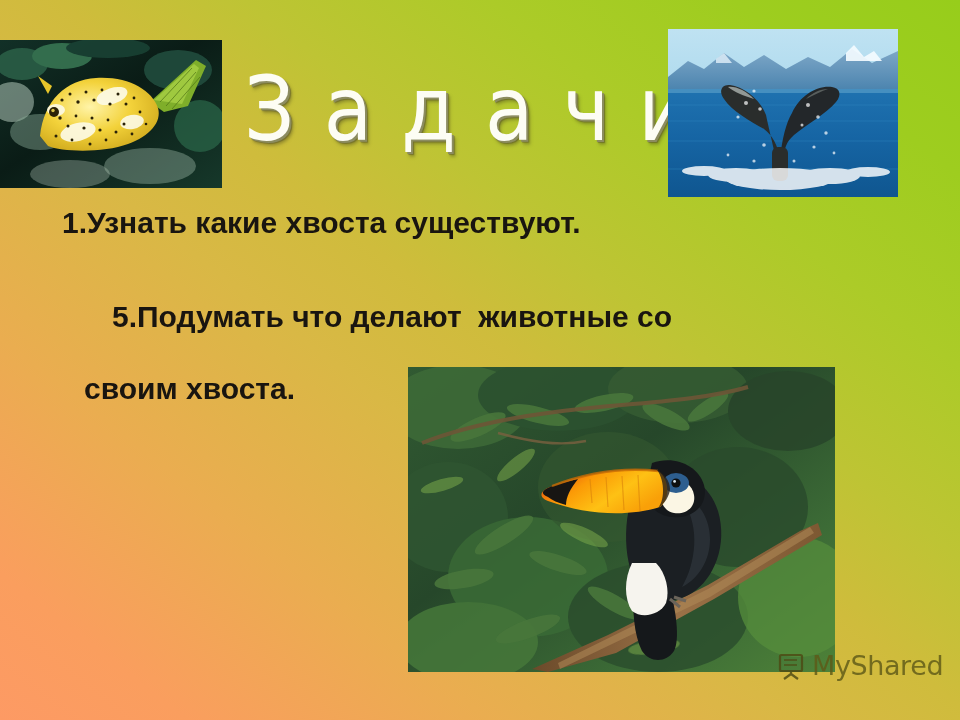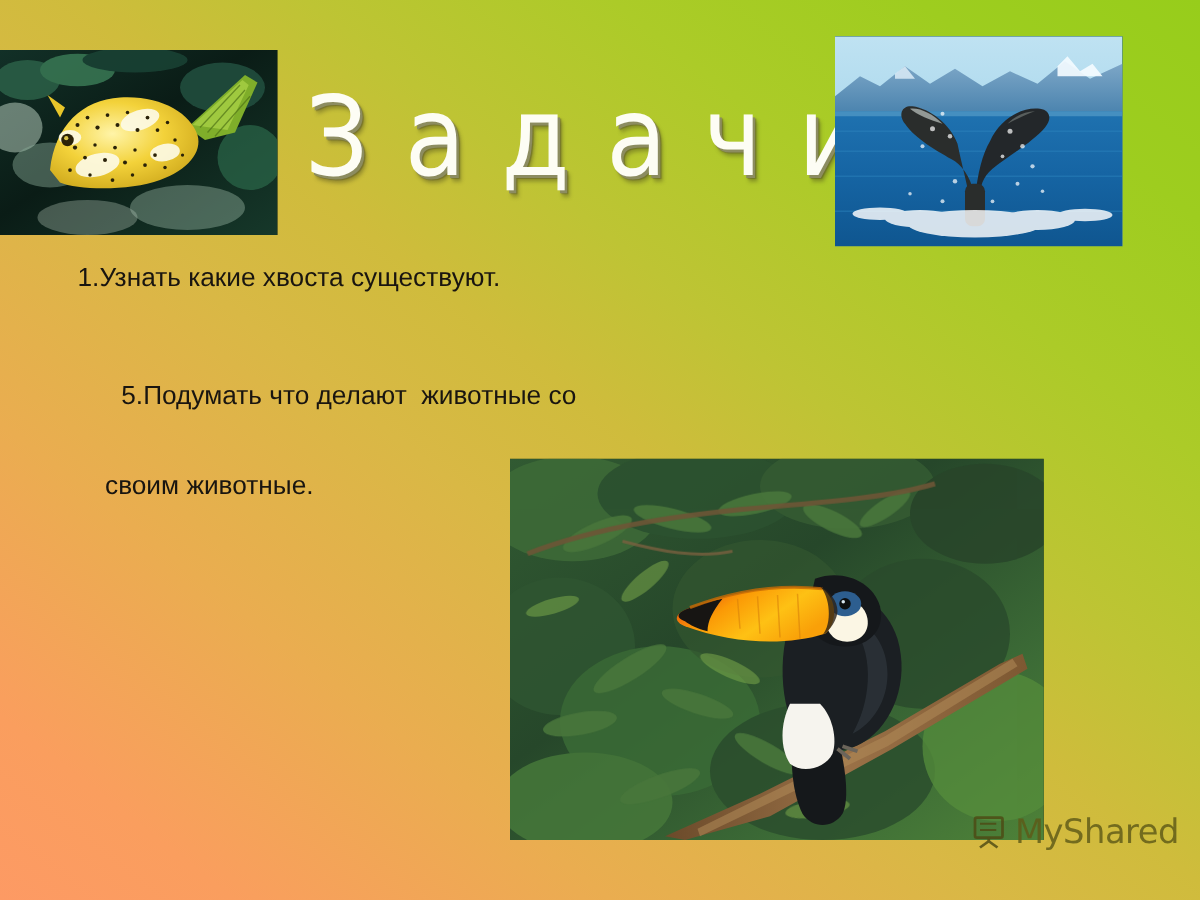--- a/index.html
+++ b/index.html
@@ -50,23 +50,23 @@
     transform-origin: left top;
   }
 
   
   #body-text {
     position: absolute;
     left: 62px;
     top: 205px;
     width: 640px;
     color: #191510;
-    font-size: 21px;
+    font-size: 30px;
     line-height: 36px;
-    font-weight: 400;
+    font-weight: 700;
   }
   .bullet {
     margin: 0 0 22px 0;
     white-space: pre-wrap;
   }
   .bullet.second {
     margin-bottom: 0;
   }
   .wrap-indent {
     display: block;
@@ -104,20 +104,21 @@
     background: #20401f;
   }
   .photo svg { display: block; width: 100%; height: 100%; }
 
   
   #watermark {
     position: absolute;
     left: 776px;
     top: 650px;
     display: flex;
+    align-items: center;
     gap: 6px;
     opacity: 0.82;
   }
   #watermark-icon { width: 30px; height: 30px; display: block; }
   #watermark-text {
     font-family: "DejaVu Sans", sans-serif;
     font-size: 27px;
     color: #5e5a18;
     letter-spacing: -0.4px;
   }
@@ -275,21 +276,21 @@
         <circle cx="166" cy="124" r="1.4"></circle>
           <circle cx="60" cy="126" r="1.4"></circle>
       </g>
     </svg>
   </div>
 
   <div id="body-text">
     <p class="bullet">1.Узнать какие хвоста существуют.</p>
     <p class="bullet second">
       <span>5.Подумать что делают  животные со</span>
-      <span class="wrap-indent">своим животные.</span>
+      <span class="wrap-indent">своим хвоста.</span>
     </p>
   </div>
 
   <div class="photo" id="photo-toucan">
     <svg viewBox="0 0 427 305" preserveAspectRatio="none">
       <defs>
         <linearGradient id="jungleG" x1="0" y1="0" x2="1" y2="1">
           <stop offset="0%" stop-color="#315a32"></stop>
           <stop offset="40%" stop-color="#26472a"></stop>
           <stop offset="75%" stop-color="#3c6b36"></stop>

